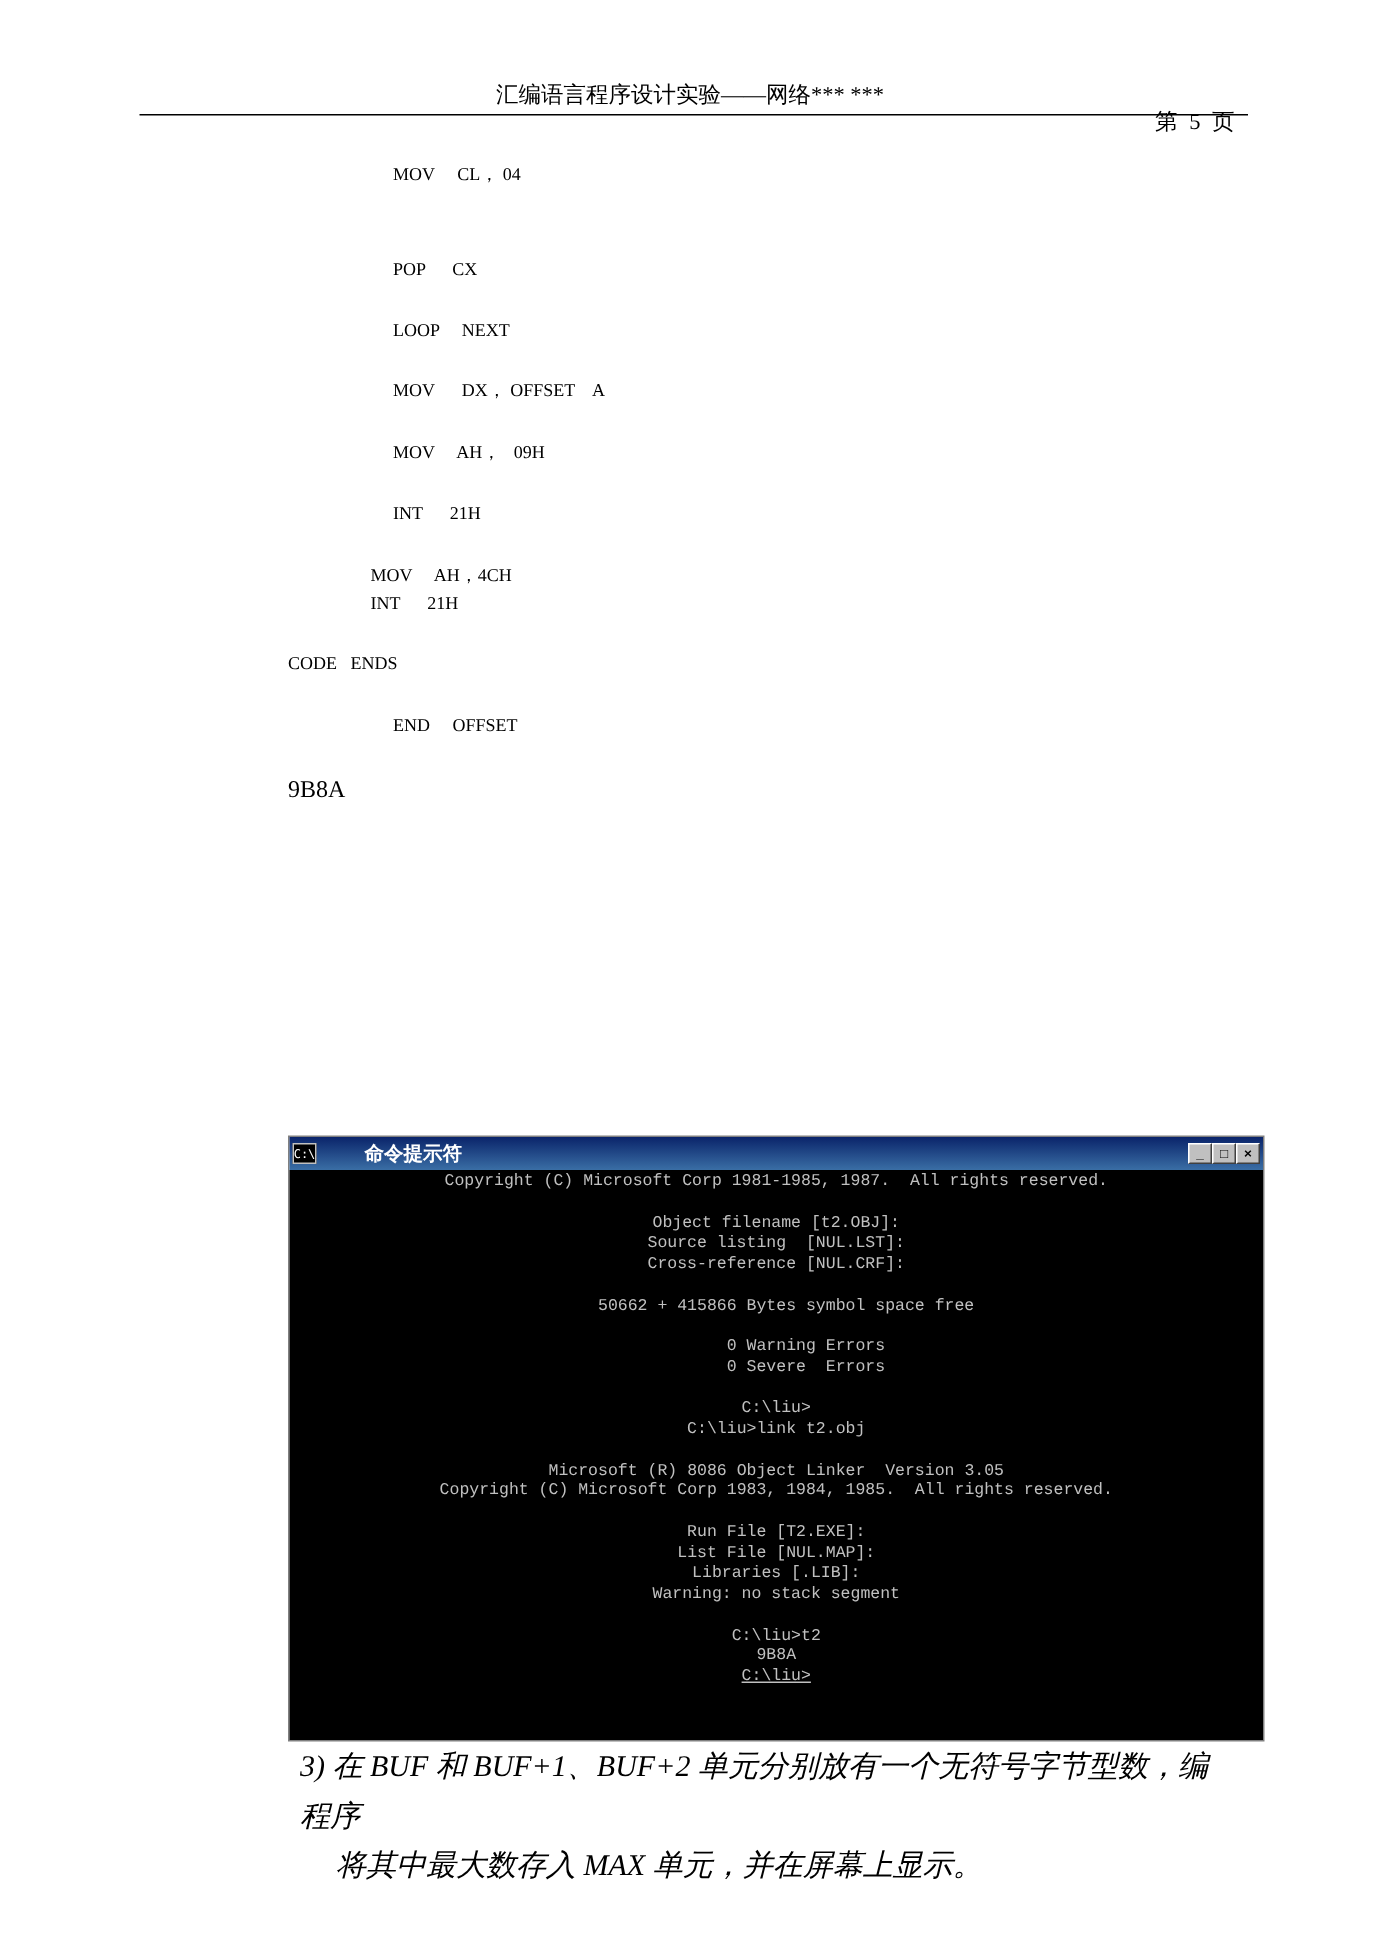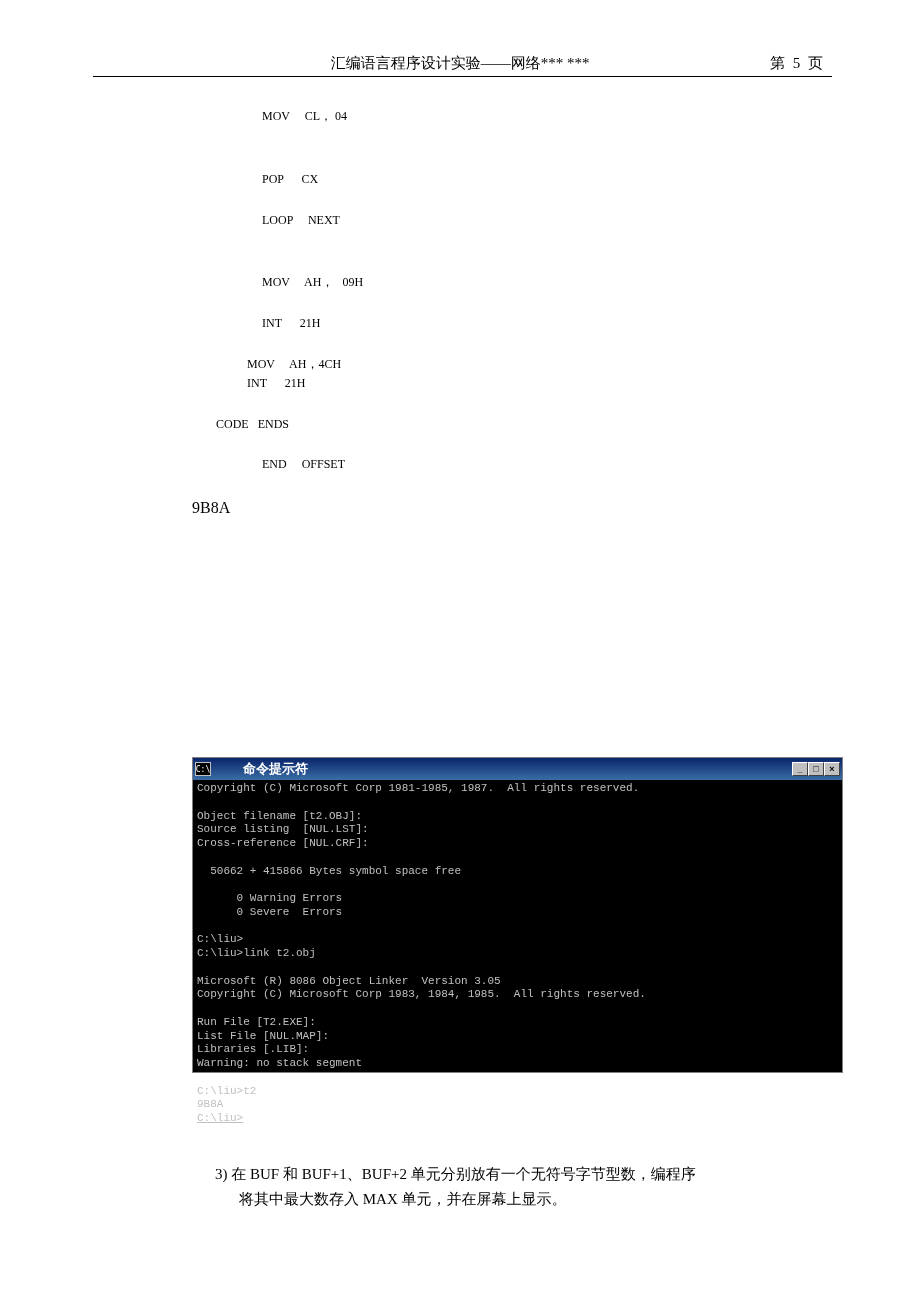--- a/index.html
+++ b/index.html
@@ -19,21 +19,21 @@
       width: 100%;
       text-align: center;
     }
     .header-title {
       display: inline-block;
       font-size: 15px;
     }
     .header-page {
       position: absolute;
       right: 95px;
-      top: 0;
+      top: 18px;
       font-size: 15px;
       letter-spacing: 2px;
     }
     .header-underline {
       position: absolute;
       top: 76px;
       left: 93px;
       right: 88px;
       border-bottom: 1px solid #000;
     }
@@ -45,21 +45,21 @@
     }
     .code-line {
       font-family: Liberation Serif, serif;
       font-size: 12px;
       line-height: 1.4;
       white-space: pre;
       margin-bottom: 2px;
     }
     .indent1 { padding-left: 70px; }
     .indent2 { padding-left: 55px; }
-    .indent0 { padding-left: 0px; margin-left: 24px; }
+    .indent0 { padding-left: 0px; }
     .gap { height: 22px; }
     .result-text {
       font-size: 16px;
       margin-top: 26px;
     }
     .cmd-window {
       position: absolute;
       top: 757px;
       left: 192px;
       width: 651px;
@@ -112,31 +112,33 @@
       justify-content: center;
       color: #000;
     }
     .cmd-body {
       background: #000;
       color: #c0c0c0;
       font-family: "Courier New", monospace;
       font-size: 11px;
       line-height: 1.25;
       padding: 2px 4px 4px 4px;
-      height: 292px;
+      height: 380px;
       white-space: pre;
+      text-align: center;
     }
     .cmd-underline { text-decoration: underline; }
     .footer-text {
       position: absolute;
       top: 1162px;
-      left: 215px;
+      left: 200px;
       width: 610px;
-      font-size: 15px;
+      font-size: 20px;
       line-height: 1.65;
+      font-style: italic;
     }
     .footer-line2 {
       padding-left: 24px;
     }
   </style>
 </head>
 <body>
 
 <div class="page-header">
   <span class="header-title">汇编语言程序设计实验——网络*** ***</span>
@@ -145,20 +147,21 @@
 <div class="header-underline"></div>
 
 <div class="content">
   <div class="code-line indent1">MOV     CL， 04</div>
   <div class="gap"></div>
   <div class="gap"></div>
   <div class="code-line indent1">POP      CX</div>
   <div class="gap"></div>
   <div class="code-line indent1">LOOP     NEXT</div>
   <div class="gap"></div>
+  <div class="code-line indent1">MOV      DX， OFFSET    A</div>
   <div class="gap"></div>
   <div class="code-line indent1">MOV     AH，   09H</div>
   <div class="gap"></div>
   <div class="code-line indent1">INT      21H</div>
   <div class="gap"></div>
   <div class="code-line indent2">MOV     AH，4CH</div>
   <div class="code-line indent2">INT      21H</div>
   <div class="gap"></div>
   <div class="code-line indent0">CODE   ENDS</div>
   <div class="gap"></div>

